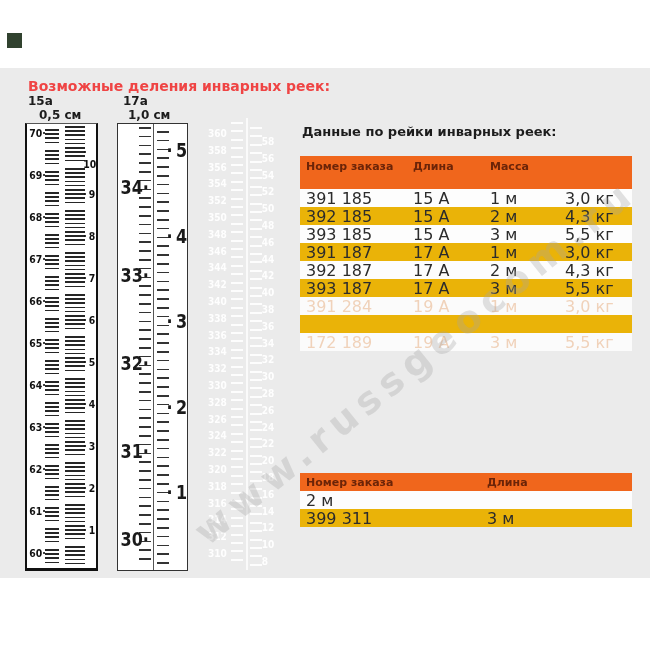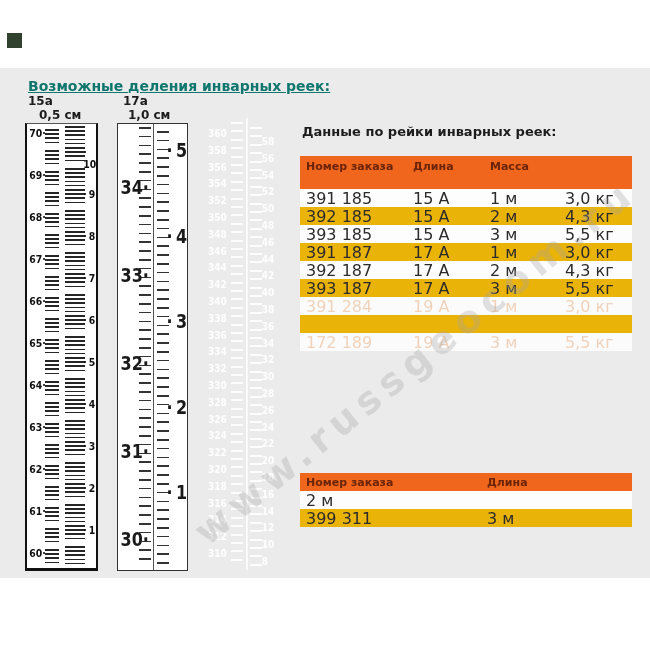--- a/index.html
+++ b/index.html
@@ -1,21 +1,21 @@
 <!DOCTYPE html>
 <html><head>
 <meta charset="utf-8">
 <style>
   html,body{margin:0;padding:0;background:#fff;}
   .page{position:relative;width:650px;height:650px;background:#fff;overflow:hidden;
         font-family:"DejaVu Sans",sans-serif;color:#2e2e2e;}
   .panel{position:absolute;left:0;top:68px;width:650px;height:510px;background:#ebebeb;}
   .logo-square{position:absolute;left:7px;top:33px;width:15px;height:15px;background:#31422f;}
 
-  .main-title{position:absolute;left:28px;top:78px;font-size:14px;font-weight:bold;color:#0f766e;text-decoration:underline;}
+  .main-title{position:absolute;left:28px;top:78px;font-size:14px;font-weight:bold;color:#ef4444;}
   .scale-lbl{position:absolute;font-size:12px;font-weight:bold;color:#1c1c1c;}
   #lbl-15a{left:28px;top:94px;}
   #lbl-05{left:39px;top:108px;}
   #lbl-17a{left:123px;top:94px;}
   #lbl-10{left:128px;top:108px;}
 
   
   .ruler1{position:absolute;left:25px;top:123px;width:69px;height:444px;background:#fff;
           border-left:2px solid #111;border-right:2px solid #111;
           border-top:1px solid #555;border-bottom:3px solid #111;}

